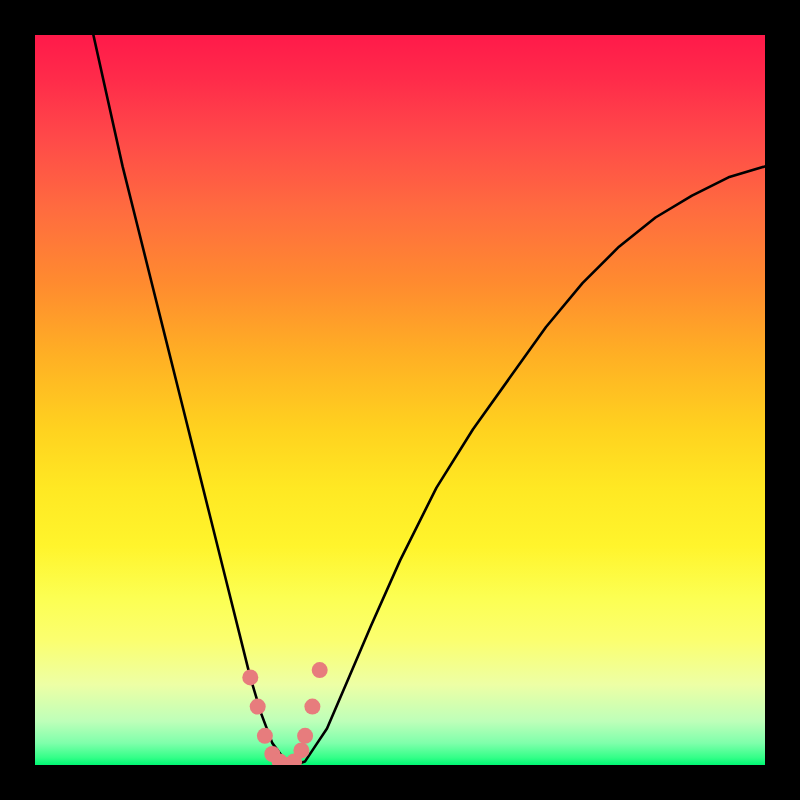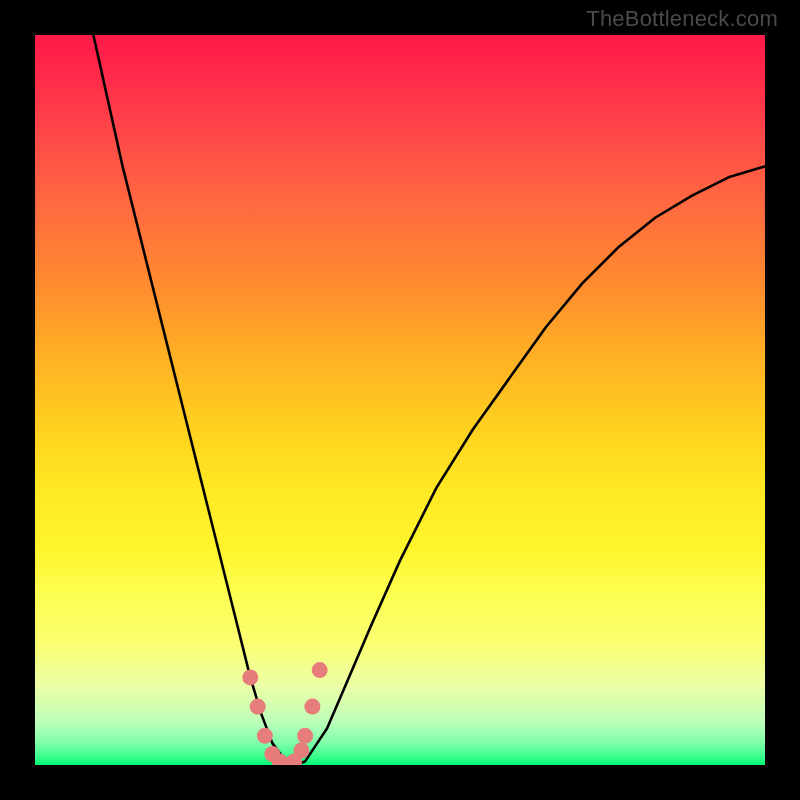--- a/index.html
+++ b/index.html
@@ -56,21 +56,20 @@
     position: absolute;
     inset: 0;
     width: 100%;
     height: 100%;
   }
 </style>
 </head>
 <body>
 
 <div class="frame">
-  <div class="watermark">TheBottleneck.com</div>
 
   <div class="plot">
     <div class="gradient-bg"></div>
 
     <svg class="curve" viewBox="0 0 730 730" preserveAspectRatio="none">
       <path fill="none" stroke="#000" stroke-width="2.6" stroke-linecap="round" stroke-linejoin="round" d="M58.4 0.0 L73.0 65.7 L87.6 131.4 L102.2 189.8 L116.8 248.2 L131.4 306.6 L146.0 365.0 L160.6 423.4 L175.2 481.8 L189.8 540.2 L204.4 598.6 L215.3 642.4 L226.3 678.9 L237.3 708.1 L248.2 722.7 L259.1 730.0 L270.1 726.4 L277.4 715.4 L292.0 693.5 L313.9 642.4 L335.8 591.3 L365.0 525.6 L401.5 452.6 L438.0 394.2 L474.5 343.1 L511.0 292.0 L547.5 248.2 L584.0 211.7 L620.5 182.5 L657.0 160.6 L693.5 142.3 L730.0 131.4"></path>
       <g fill="#e77c7d" stroke="#e77c7d" stroke-width="0">
           <rect x="207.3" y="634.4" width="16" height="16" rx="8" ry="8"></rect>
           <rect x="214.7" y="663.6" width="16" height="16" rx="8" ry="8"></rect>
           <rect x="221.9" y="692.8" width="16" height="16" rx="8" ry="8"></rect>

